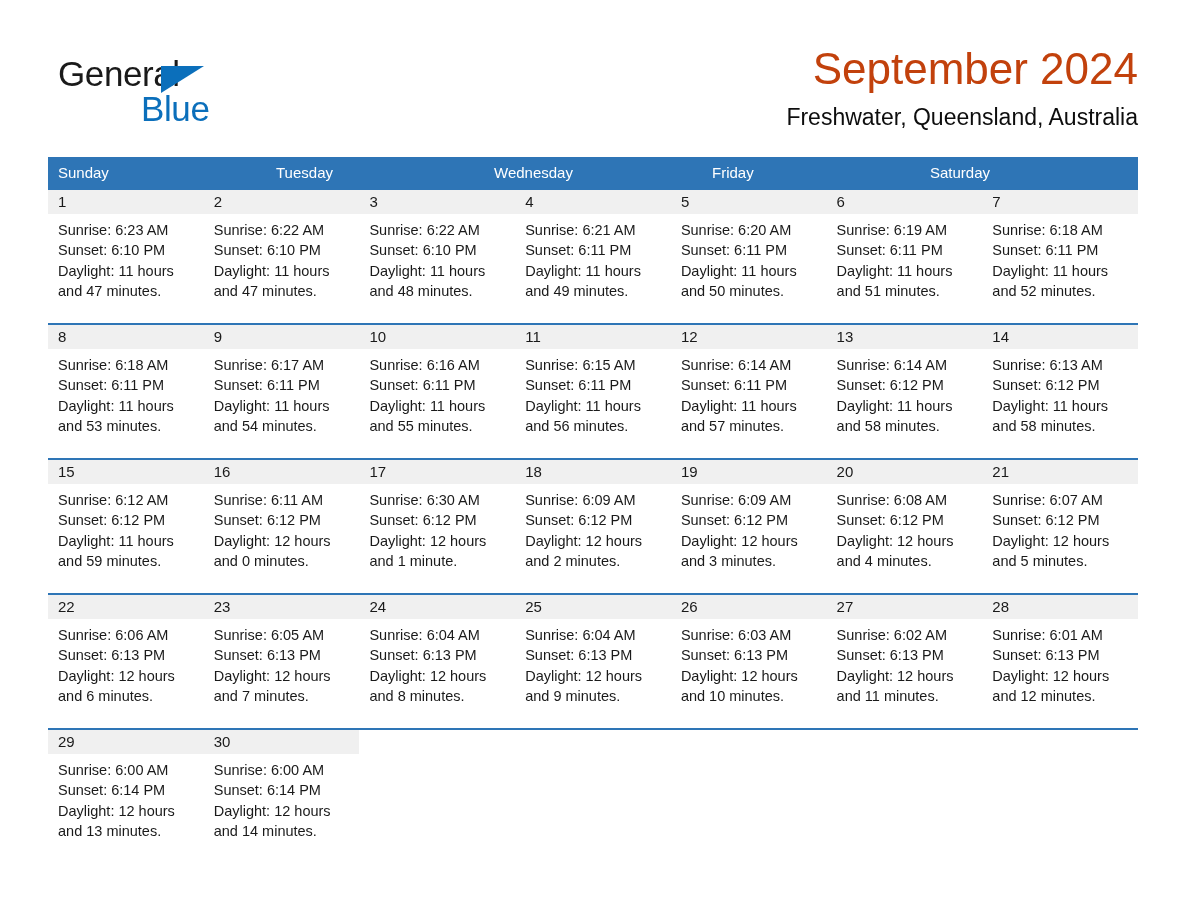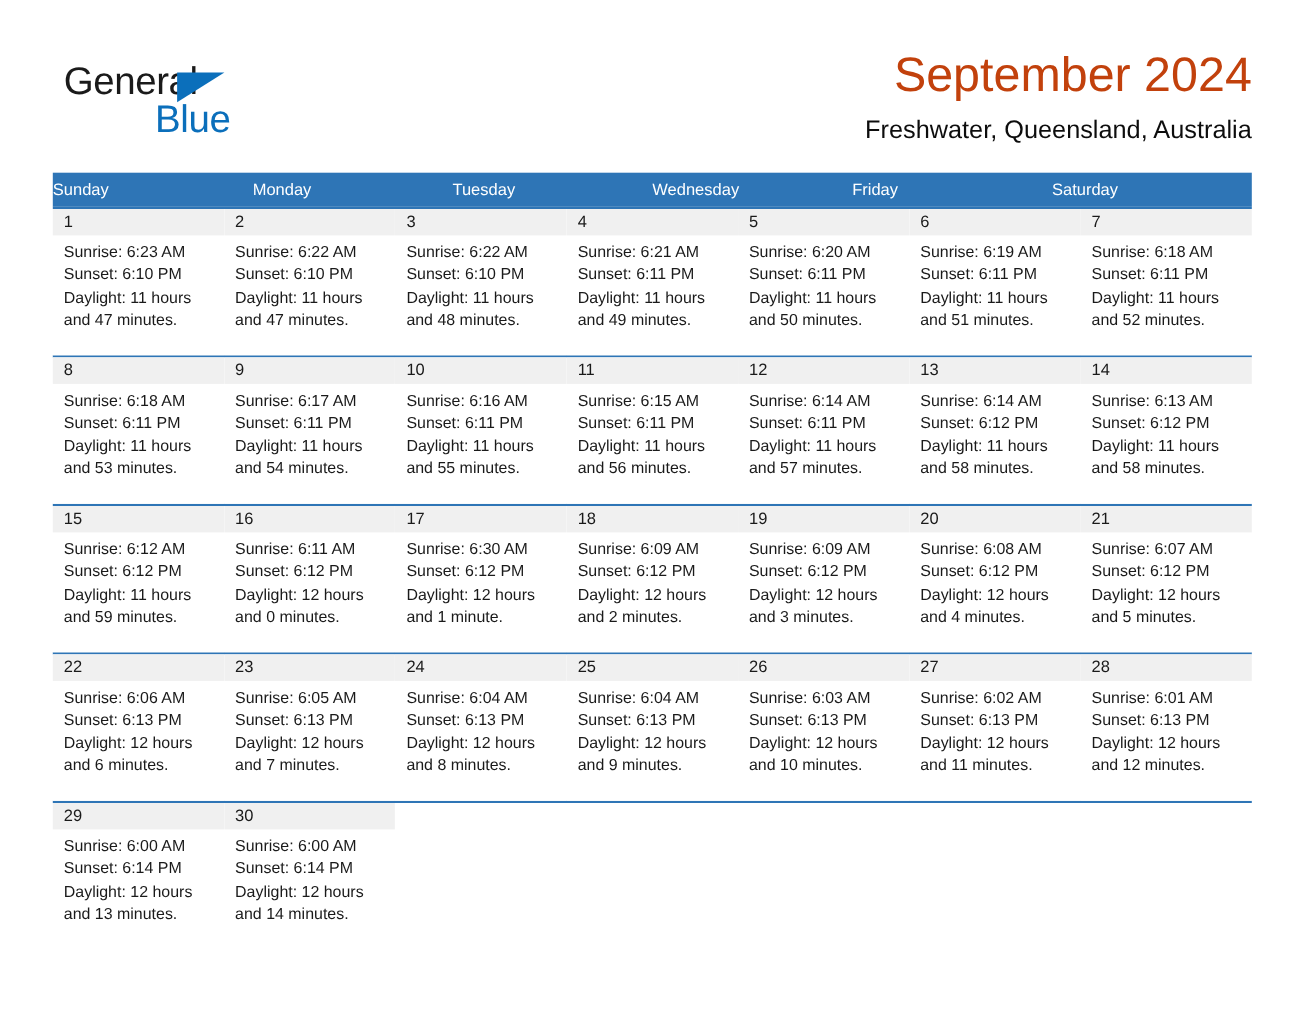--- a/index.html
+++ b/index.html
@@ -99,21 +99,21 @@
     display: flex;
     background: #2E75B6;
     height: 31px;
   }
   .weekhead .dayname {
     flex: 1 1 0;
     min-width: 0;
     color: #ffffff;
     font-size: 15px;
     line-height: 31px;
-    padding-left: 0;
+    padding-left: 10px;
     box-sizing: border-box;
     white-space: nowrap;
     overflow: hidden;
   }
 
   .week {
     display: flex;
     border-top: 2px solid #2E75B6;
   }
   .week:first-of-type {
@@ -170,21 +170,20 @@
     <div class="title-block">
       <div class="cal-title">September 2024</div>
       <div class="cal-subtitle">Freshwater, Queensland, Australia</div>
     </div>
   </div>
 
   <div class="calendar">
 
     <div class="weekhead">
       <div class="dayname">Sunday</div>
-      <div class="dayname">Monday</div>
       <div class="dayname">Tuesday</div>
       <div class="dayname">Wednesday</div>
       <div class="dayname">Friday</div>
       <div class="dayname">Saturday</div>
     </div>
 
     <div class="week">
       <div class="cell">
         <div class="daynum-band"><span class="daynum">1</span></div>
         <div class="cell-body">

